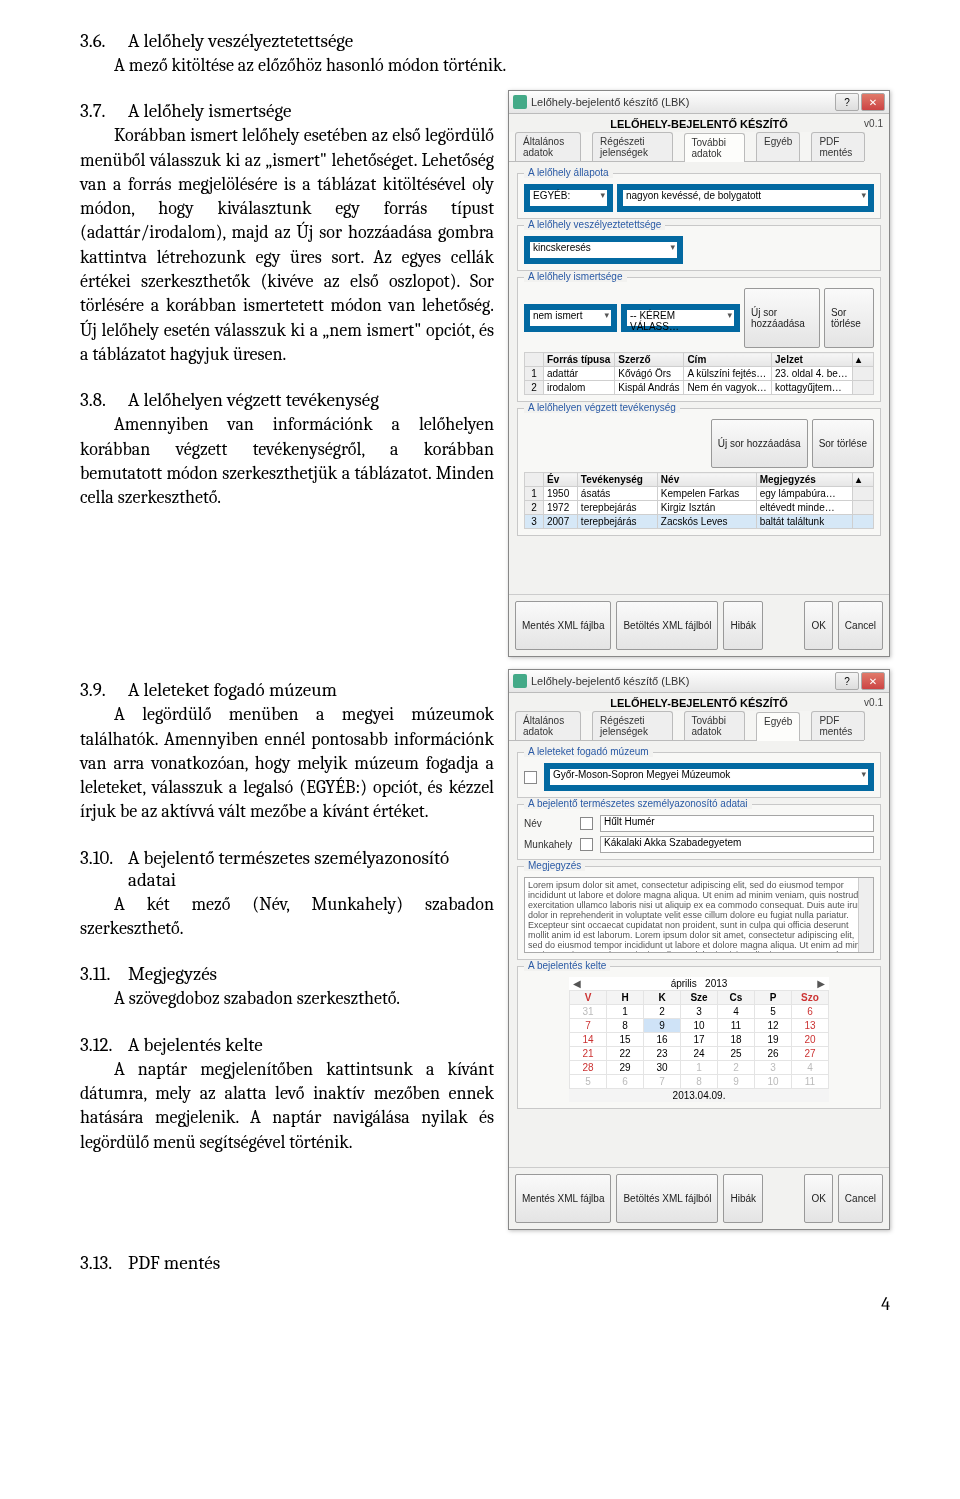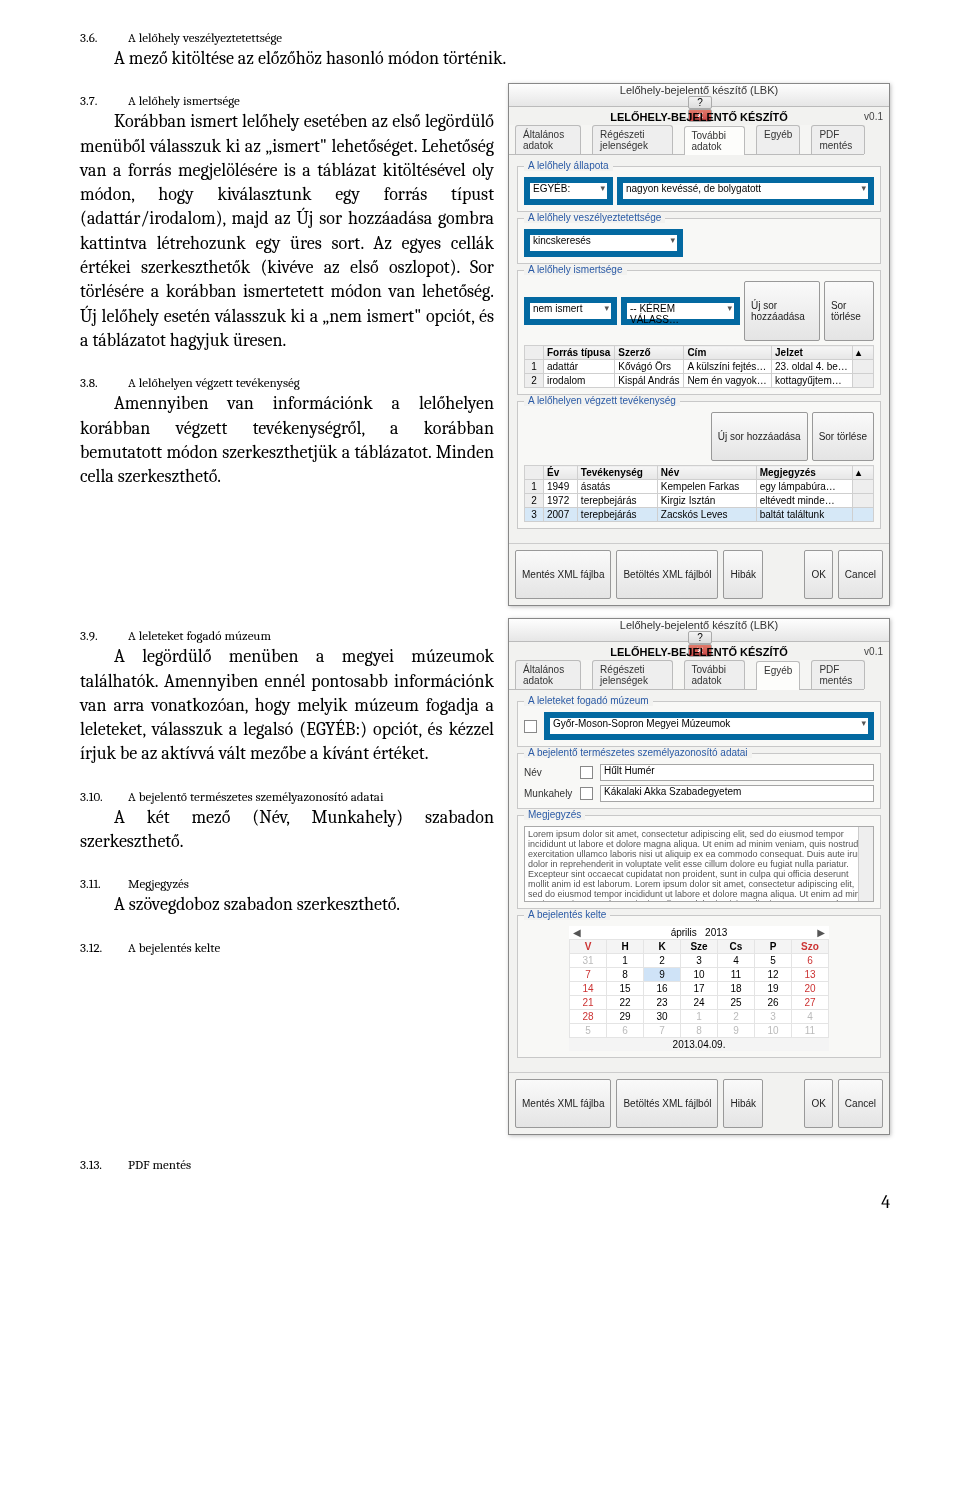--- a/index.html
+++ b/index.html
@@ -9,21 +9,21 @@
     font-family: "Cambria", "Georgia", serif;
     color: #000;
     width: 960px;
   }
   .page {
     padding: 20px 70px 30px 80px;
     box-sizing: border-box;
   }
   .sec-head {
     font-family: "Cambria", "Georgia", serif;
-    font-size: 13px;
+    font-size: 19px;
     margin: 10px 0 2px 0;
     display: flex;
   }
   .sec-num { width: 48px; flex-shrink: 0; }
   .sec-title { flex: 1; }
   .body {
     font-size: 18px;
     line-height: 1.35;
     text-align: justify;
   }
@@ -51,21 +51,20 @@
     box-shadow: 1px 1px 4px rgba(0,0,0,.25);
     background: #f2f2f0;
   }
   .titlebar {
     height: 22px;
     background: linear-gradient(#fefefe,#e6e6e6);
     display: flex;
     align-items: center;
     padding: 0 4px;
     border-bottom: 1px solid #bbb;
-    flex-direction: column;
   }
   .titlebar .ico {
     width: 14px; height: 14px;
     background: #4a8; border-radius: 2px; margin-right: 4px;
   }
   .titlebar .title { flex: 1; color: #333; font-size: 11px; }
   .tb-btn {
     width: 22px; height: 16px;
     border: 1px solid #aaa; border-radius: 2px;
     background: linear-gradient(#f4f4f4,#ddd);
@@ -149,21 +148,21 @@
   }
   .tbl th {
     background:linear-gradient(#f6f6f6,#e6e6e6);
     font-weight:bold;
   }
   .tbl .idx { width:12px; text-align:center; background:#eee; }
   .tbl tr.sel td { background:#d6e8f7; }
   .vsbar { border-left:1px solid #ccc; background:#eee; width:14px; }
   .bottombar {
     display:flex; gap:5px; padding:6px; justify-content:flex-start;
-    border-top:1px solid #ccc; background:#f2f2f0;
+    border-top:1px solid #ccc; background:#f2f2f0;margin-top:44px;
   }
   .bottombar .spacer { flex:1; }
 
   
   .txtinput {
     border:1px solid #a5a5a5; background:#fff;
     height:15px; font-size:10px; padding:0 3px;
     flex:1; min-width:60px;
   }
   .chk { width:11px;height:11px;border:1px solid #888;background:#fff;margin-right:3px; }
@@ -308,21 +307,21 @@
                     <tr>
                   <th class="idx"></th>
                   <th>Év</th>
                   <th>Tevékenység</th>
                   <th>Név</th>
                   <th>Megjegyzés</th>
                   <th class="vsbar">▴</th>
                 </tr>
                 <tr>
                   <td class="idx">1</td>
-                  <td>1949</td>
+                  <td>1950</td>
                   <td>ásatás</td>
                   <td>Kempelen Farkas</td>
                   <td>egy lámpabúra…</td>
                   <td class="vsbar"></td>
                 </tr>
                 <tr>
                   <td class="idx">2</td>
                   <td>1972</td>
                   <td>terepbejárás</td>
                   <td>Kirgiz Isztán</td>
@@ -377,20 +376,21 @@
         <span class="sec-num">3.11.</span>
         <span class="sec-title">Megjegyzés</span>
       </div>
       <div class="body indent">A szövegdoboz szabadon szerkeszthető.</div>
       <div class="gap"></div>
 
       <div class="sec-head">
         <span class="sec-num">3.12.</span>
         <span class="sec-title">A bejelentés kelte</span>
       </div>
+      <div class="body indent">A naptár megjelenítőben kattintsunk a kívánt dátumra, mely az alatta levő inaktív mezőben ennek hatására megjelenik. A naptár navigálása nyilak és legördülő menü segítségével történik.</div>
     </div>
 
     <div class="right-col">
 
       <div class="win">
         <div class="titlebar">
           <span class="ico"></span>
           <span class="title">Lelőhely-bejelentő készítő (LBK)</span>
           <span class="tb-btn">?</span>
           <span class="tb-btn tb-close">✕</span>

